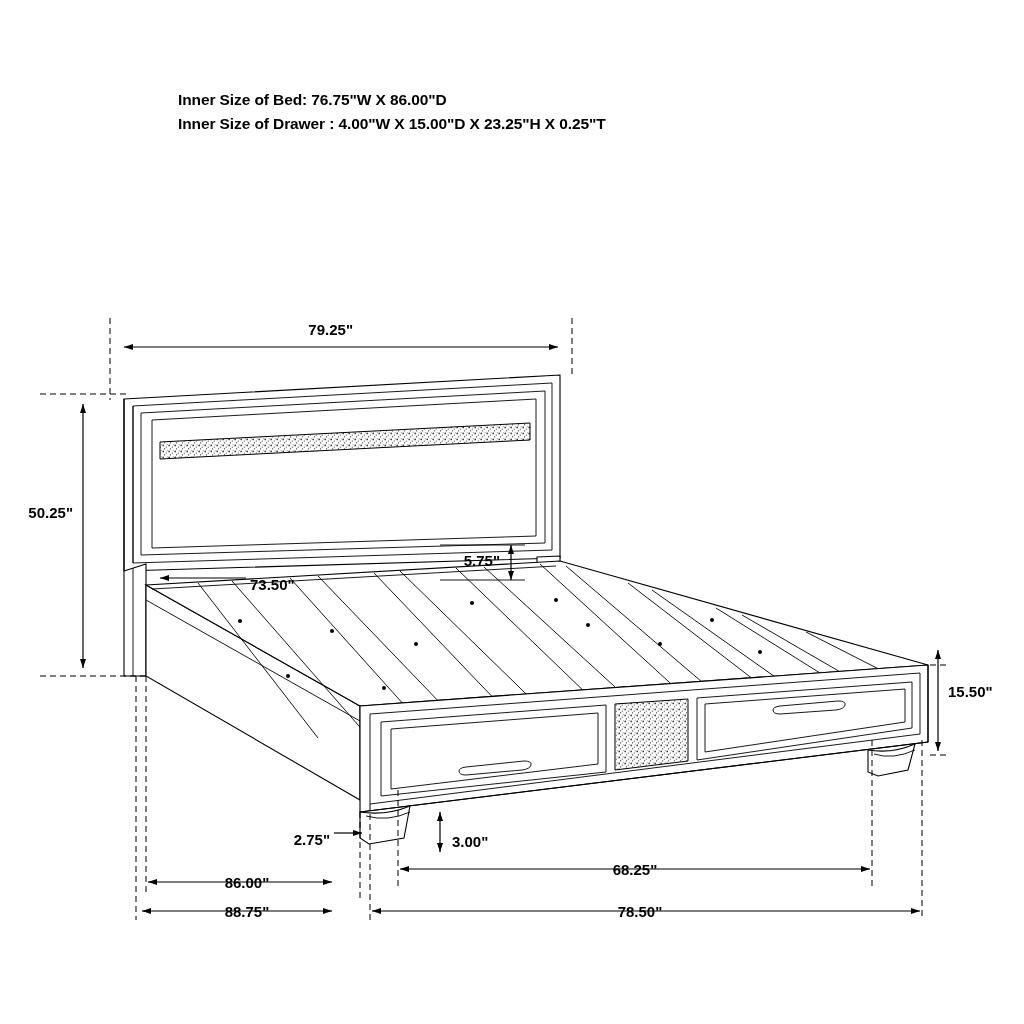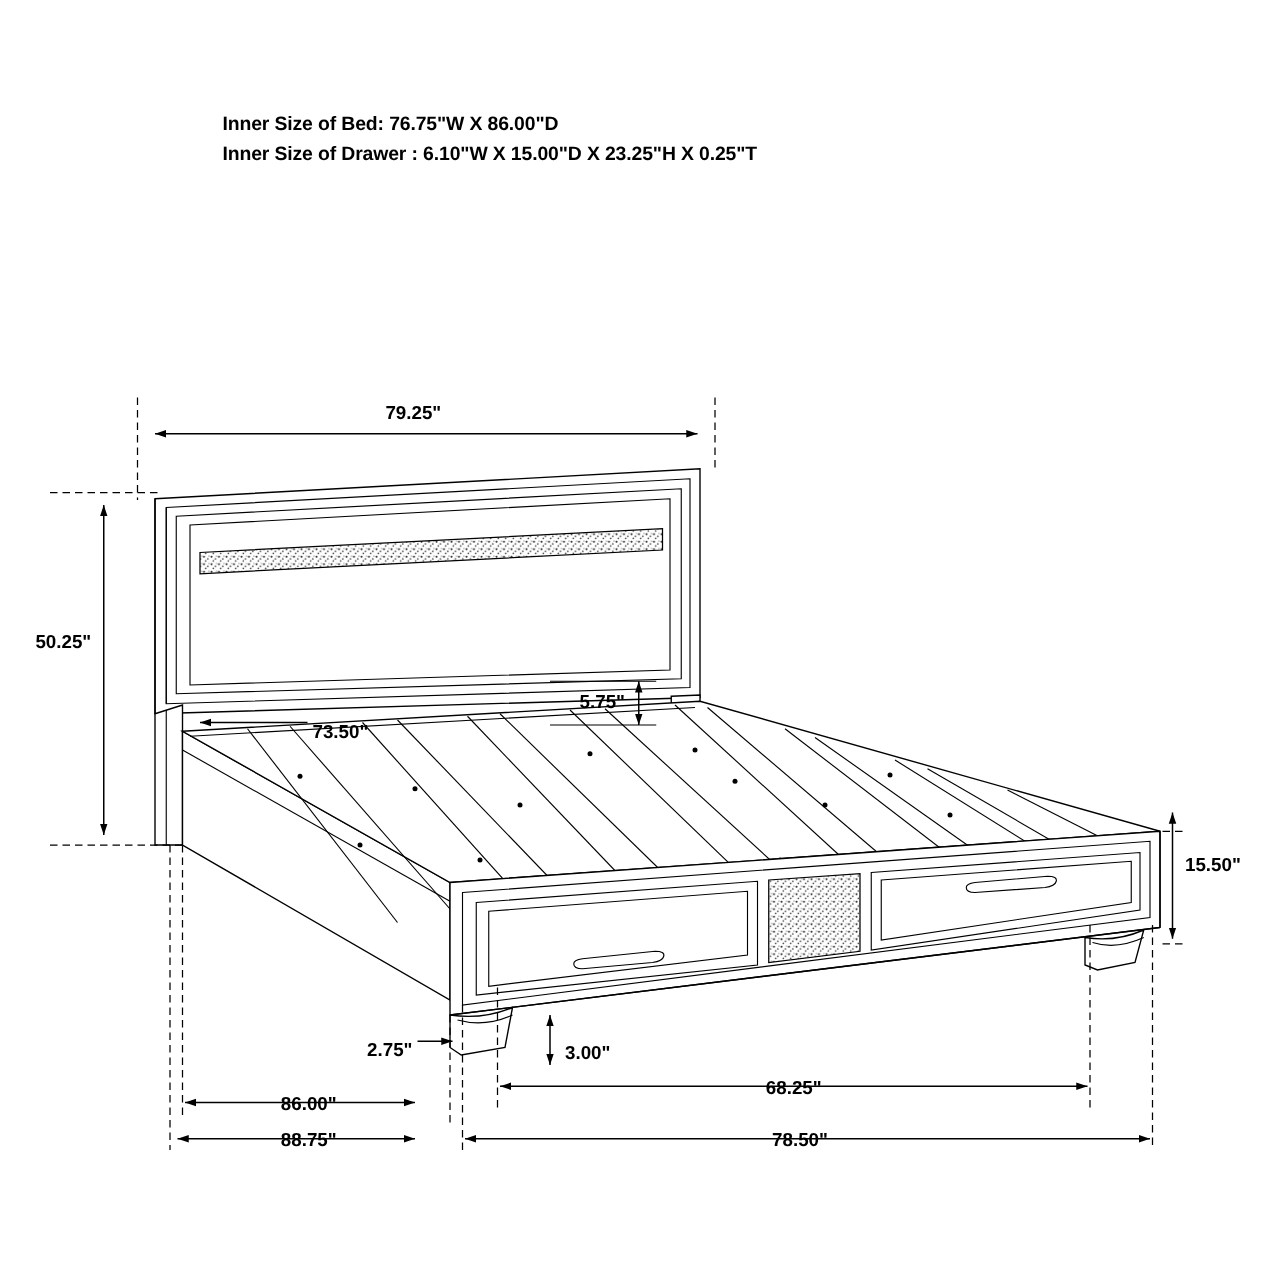--- a/index.html
+++ b/index.html
@@ -72,21 +72,21 @@
   .fillw { fill: #ffffff; }
   .sparkle { fill: url(#sparklePat); stroke: #000; stroke-width: 1; }
 </style>
 </head>
 <body>
 
 <div id="stage">
 
   <div class="spec-block">
     <span class="spec-line">Inner Size of Bed: 76.75"W X 86.00"D</span>
-    <span class="spec-line">Inner Size of Drawer : 6.10"W X 15.00"D X 23.25"H X 0.25"T</span>
+    <span class="spec-line">Inner Size of Drawer : 4.00"W X 15.00"D X 23.25"H X 0.25"T</span>
   </div>
 
   <svg id="drawing" viewBox="0 0 1024 1024">
     <defs>
       <pattern id="sparklePat" width="6" height="6" patternUnits="userSpaceOnUse">
         <rect width="6" height="6" fill="#ffffff"></rect>
         <circle cx="1.2" cy="1.4" r="0.85" fill="#333"></circle>
         <circle cx="4.3" cy="3.1" r="0.7" fill="#555"></circle>
         <circle cx="2.6" cy="4.8" r="0.6" fill="#222"></circle>
         <circle cx="5.2" cy="0.8" r="0.5" fill="#666"></circle>

